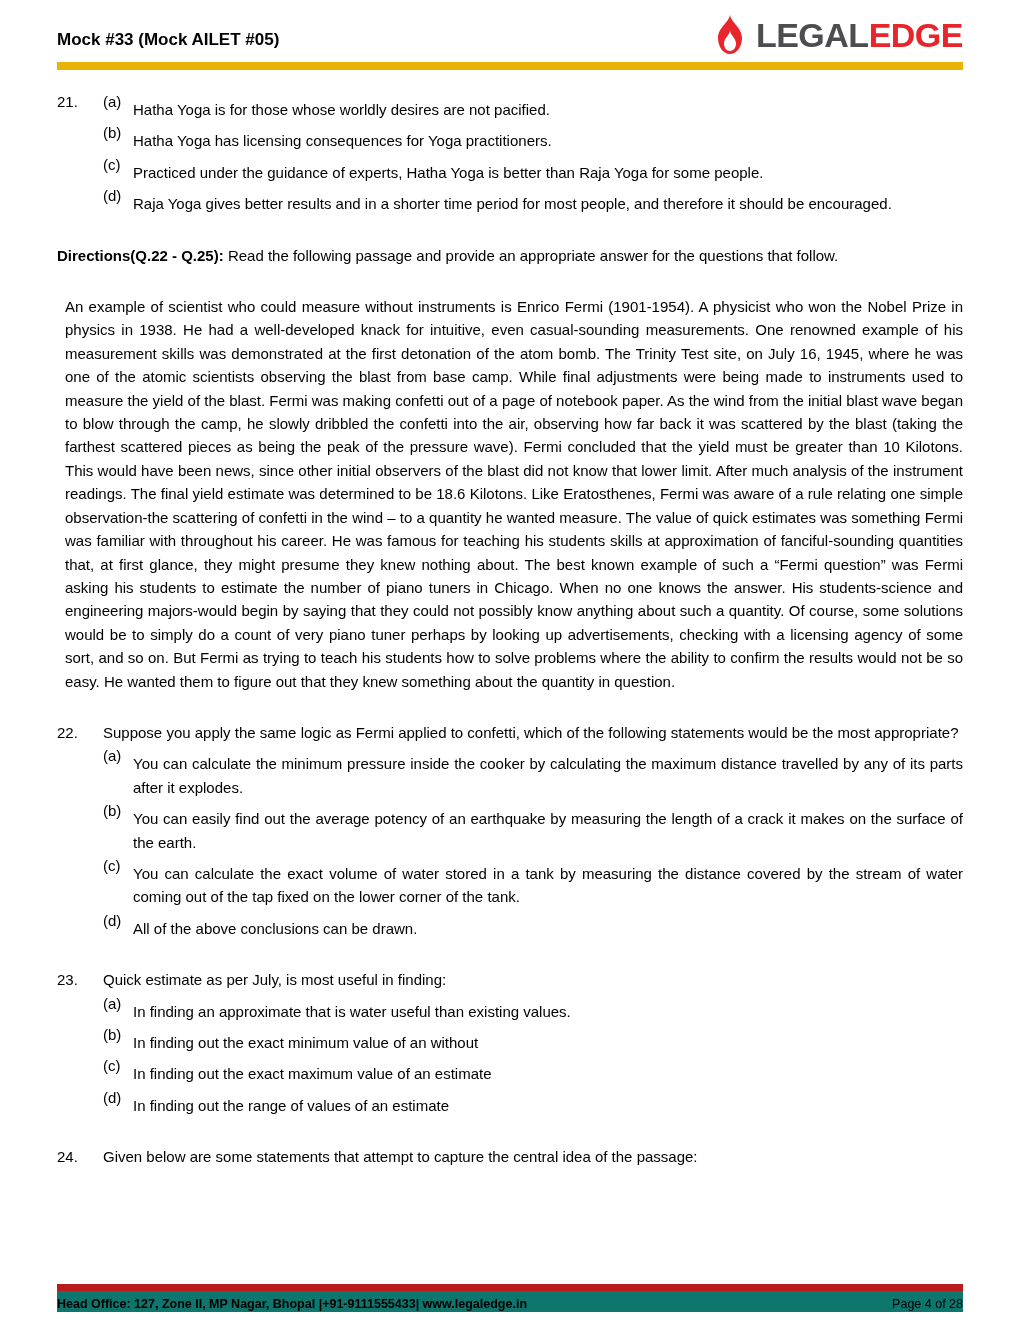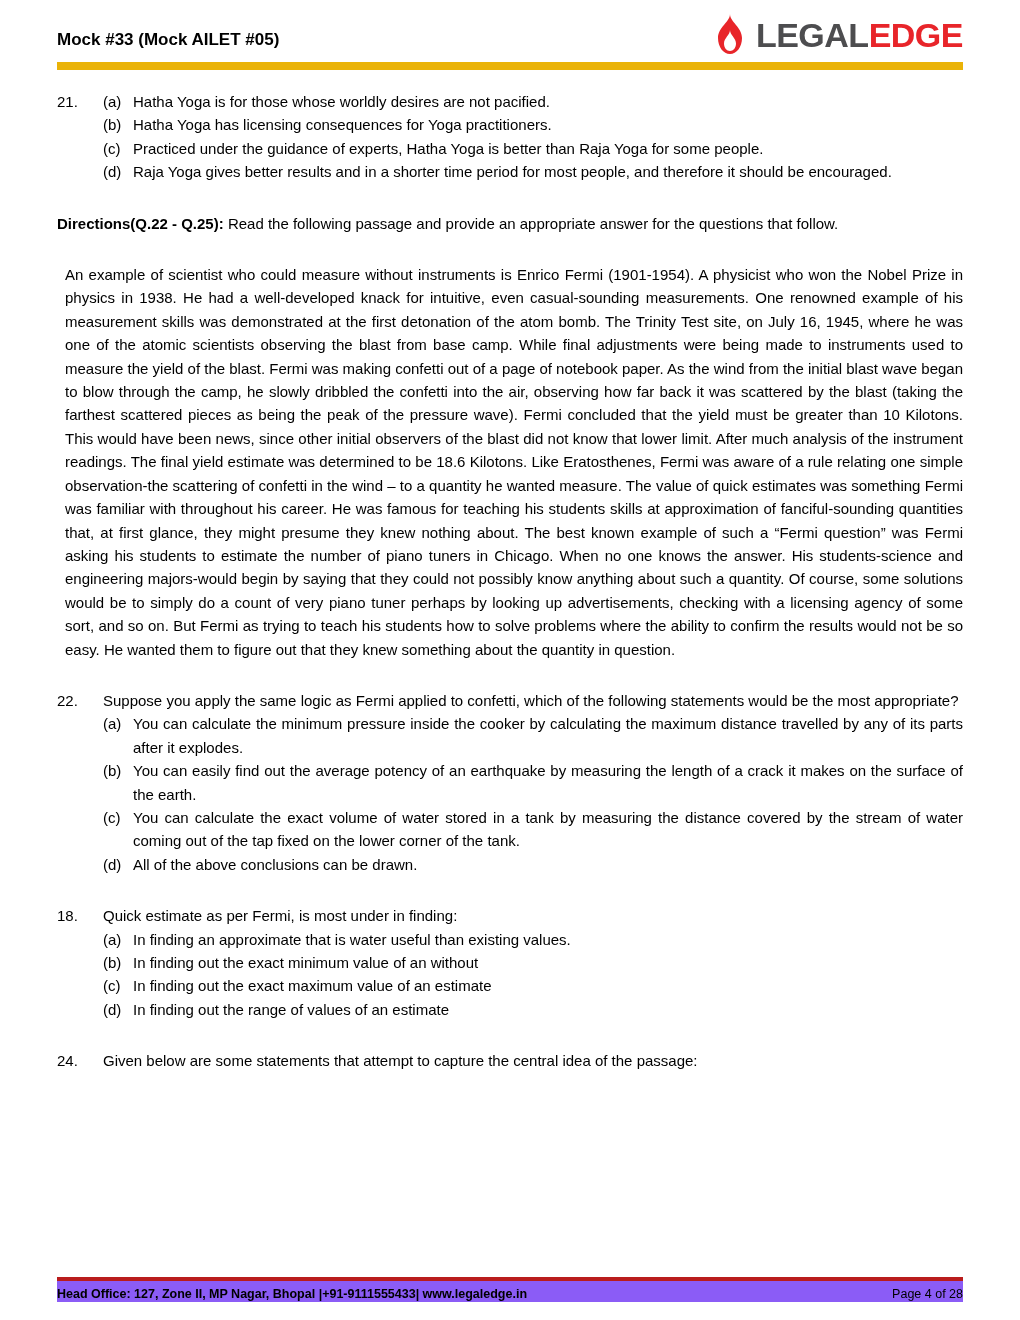--- a/index.html
+++ b/index.html
@@ -43,35 +43,35 @@
     font-size: 15px;
     line-height: 23.4px;
   }
   .block { margin-bottom: 28px; }
   .question { display: flex; }
   .q-num { width: 46px; flex-shrink: 0; }
   .q-body { flex: 1; min-width: 0; }
   .q-text { text-align: justify; }
   .option { display: flex; }
   .opt-label { width: 30px; flex-shrink: 0; }
-  .opt-text { flex: 1; min-width: 0; text-align: justify; }
+  .opt-text { flex: 1; min-width: 0; text-align: justify; margin-top: 8px; }
   .directions { text-align: justify; margin-top: 28px; }
   .directions-label { font-weight: bold; }
   .passage { text-align: justify; margin-left: 8px; }
   .footer {
     position: absolute;
-    left: 57px; right: 57px; bottom: 18px;
-    border-top: 4px solid #b91c1c;
+    left: 57px; right: 57px; bottom: 8px;
+    border-top: 7px solid #b91c1c;
     padding-top: 5px;
     display: flex;
     justify-content: space-between;
     align-items: baseline;
     font-size: 12.5px;
     line-height: 16px;
-    background: #8b5cf6;
+    background: #0f766e;
   }
   .footer-left { font-weight: bold; }
   .footer-right { font-weight: normal; }
 </style>
 </head>
 <body>
 
 <div class="page">
 
   <header class="header">
@@ -132,23 +132,23 @@
           <p class="opt-text">You can calculate the exact volume of water stored in a tank by measuring the distance covered by the stream of water coming out of the tap fixed on the lower corner of the tank.</p>
         </div>
         <div class="option">
           <span class="opt-label">(d)</span>
           <p class="opt-text">All of the above conclusions can be drawn.</p>
         </div>
       </div>
     </section>
 
     <section class="question block">
-      <span class="q-num">18.</span>
+      <span class="q-num">23.</span>
       <div class="q-body">
-        <p class="q-text">Quick estimate as per Fermi, is most under in finding:</p>
+        <p class="q-text">Quick estimate as per July, is most useful in finding:</p>
         <div class="option">
           <span class="opt-label">(a)</span>
           <p class="opt-text">In finding an approximate that is water useful than existing values.</p>
         </div>
         <div class="option">
           <span class="opt-label">(b)</span>
           <p class="opt-text">In finding out the exact minimum value of an without</p>
         </div>
         <div class="option">
           <span class="opt-label">(c)</span>

